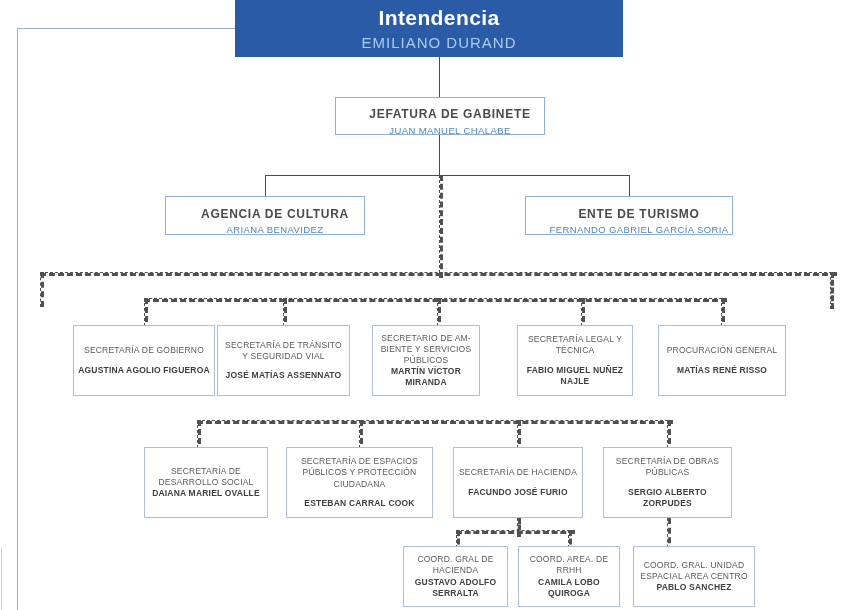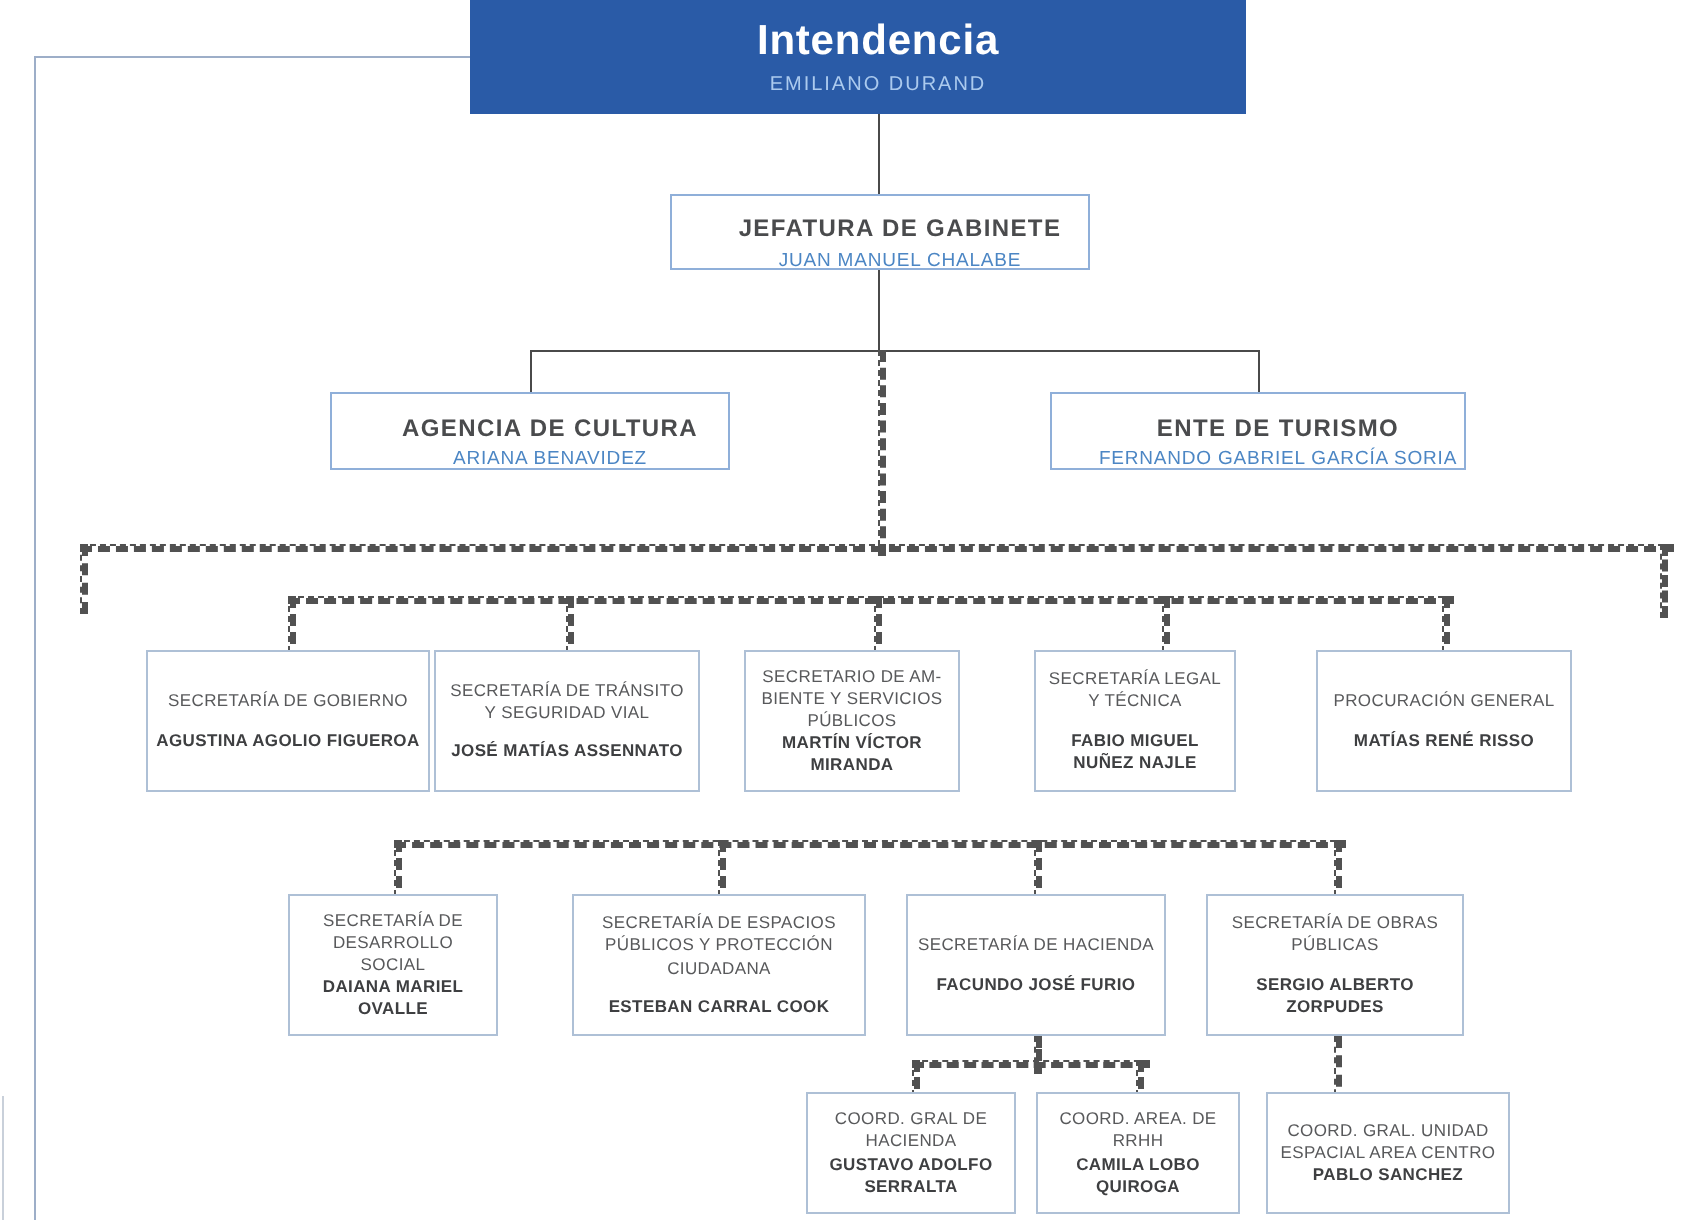--- a/index.html
+++ b/index.html
@@ -20,21 +20,21 @@
     text-align:center;
     padding-left:20px;
   }
   .node--header{
     background:var(--header_bg,#2A5BA7);border:none;
   }
   .node--header .node-title{
     color:#ffffff;font-weight:bold;font-size:21px;letter-spacing:.4px;line-height:1.15;
   }
   .node--header .node-person{
-    color:var(--header_person,#ABCAEE);font-size:10px;letter-spacing:1px;margin-top:3px;
+    color:var(--header_person,#ABCAEE);font-size:15px;letter-spacing:1px;margin-top:3px;
   }
   .node--primary{
     border:1.5px solid var(--primary_border,#8FAFD9);
   }
   .node--primary .node-title{
     color:var(--title_dark,#4A4B4D);font-weight:bold;font-size:12px;letter-spacing:.7px;line-height:1.1;margin-top:12px;
   }
   .node--primary .node-person{
     color:var(--person_blue,#4C86C4);font-size:9.5px;letter-spacing:.4px;margin-top:3px;
   }
@@ -112,30 +112,30 @@
     <div class="node-person">AGUSTINA AGOLIO FIGUEROA</div>
   </div>
   <div class="node node--secondary" style="left:217px;top:325px;width:133px;height:71px;">
     <div class="node-title">SECRETARÍA DE TRÁNSITO Y SEGURIDAD VIAL</div>
     <div class="node-person">JOSÉ MATÍAS ASSENNATO</div>
   </div>
   <div class="node node--secondary" style="left:372px;top:325px;width:108px;height:71px;">
     <div class="node-title">SECRETARIO DE AM-BIENTE Y SERVICIOS PÚBLICOS</div>
     <div class="node-person" style="margin-top:0;">MARTÍN VÍCTOR MIRANDA</div>
   </div>
-  <div class="node node--secondary" style="left:517px;top:325px;width:101px;height:71px;">
+  <div class="node node--secondary" style="left:517px;top:325px;width:116px;height:71px;">
     <div class="node-title">SECRETARÍA LEGAL Y TÉCNICA</div>
     <div class="node-person">FABIO MIGUEL NUÑEZ NAJLE</div>
   </div>
   <div class="node node--secondary" style="left:658px;top:325px;width:128px;height:71px;">
     <div class="node-title">PROCURACIÓN GENERAL</div>
     <div class="node-person">MATÍAS RENÉ RISSO</div>
   </div>
 
-  <div class="node node--secondary" style="left:144px;top:447px;width:105px;height:71px;">
+  <div class="node node--secondary" style="left:144px;top:447px;width:124px;height:71px;">
     <div class="node-title">SECRETARÍA DE DESARROLLO SOCIAL</div>
     <div class="node-person" style="margin-top:0;">DAIANA MARIEL OVALLE</div>
   </div>
   <div class="node node--secondary" style="left:286px;top:447px;width:147px;height:71px;">
     <div class="node-title">SECRETARÍA DE ESPACIOS PÚBLICOS Y PROTECCIÓN CIUDADANA</div>
     <div class="node-person">ESTEBAN CARRAL COOK</div>
   </div>
   <div class="node node--secondary" style="left:453px;top:447px;width:130px;height:71px;">
     <div class="node-title">SECRETARÍA DE HACIENDA</div>
     <div class="node-person">FACUNDO JOSÉ FURIO</div>

